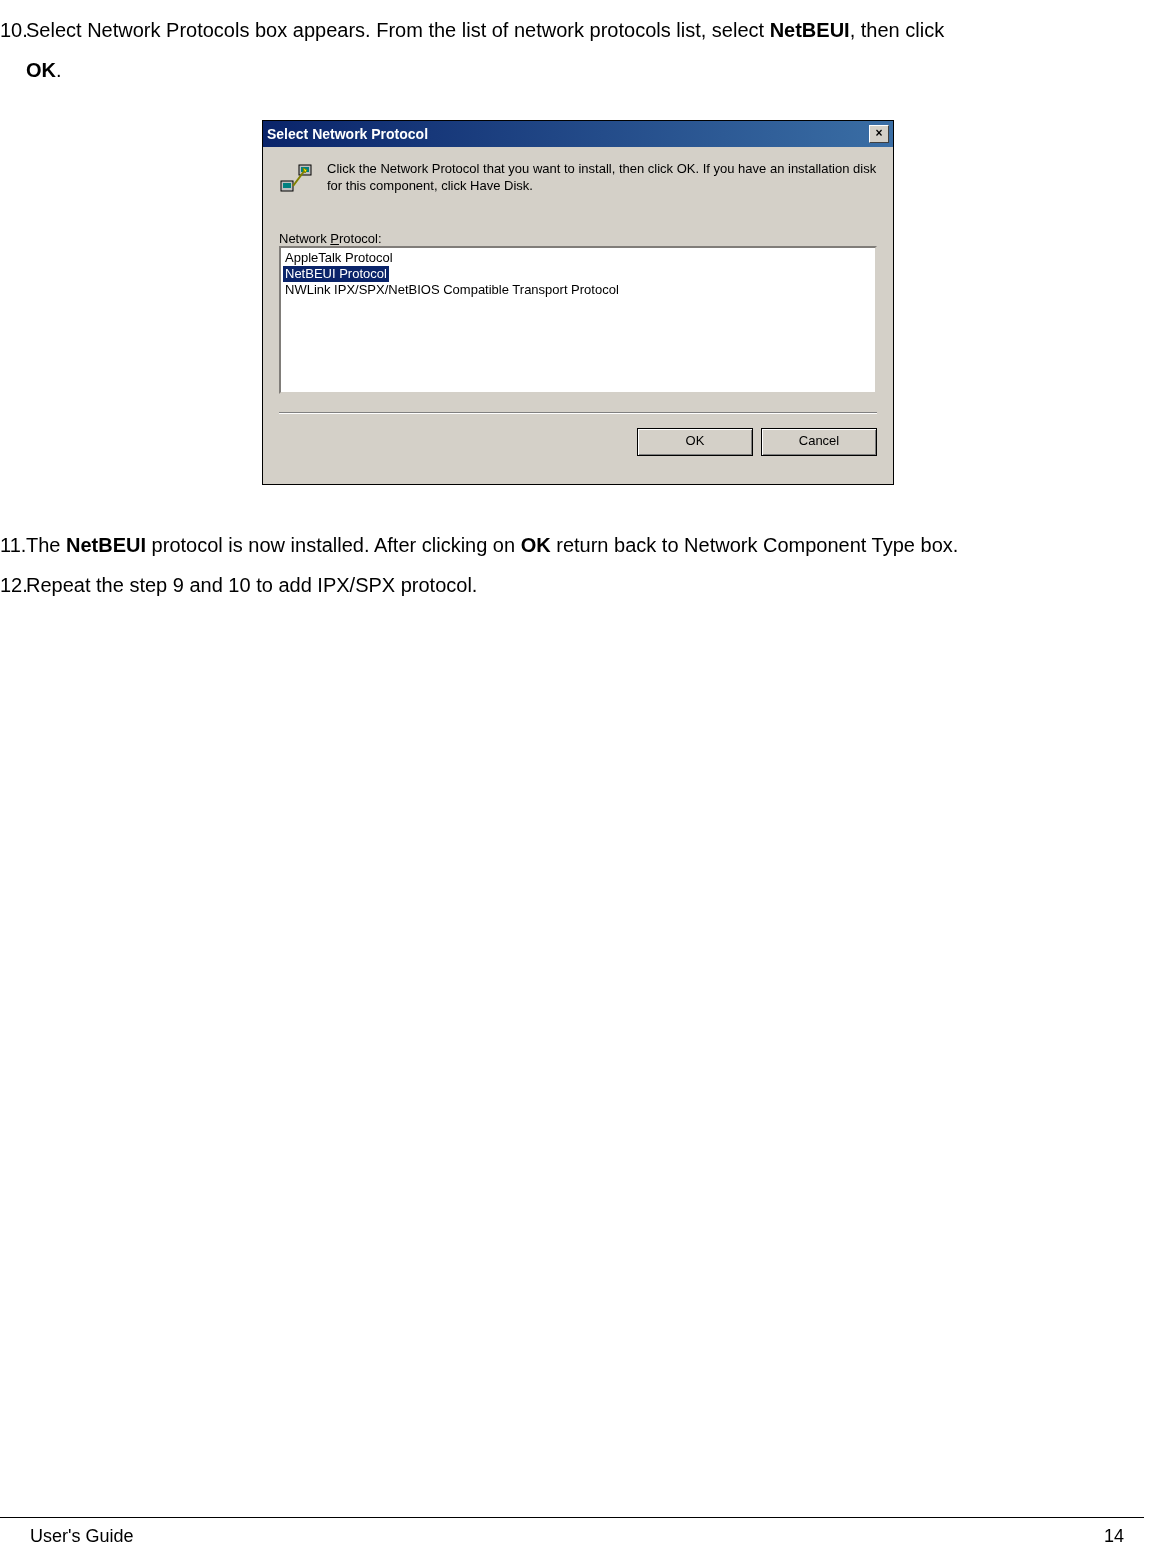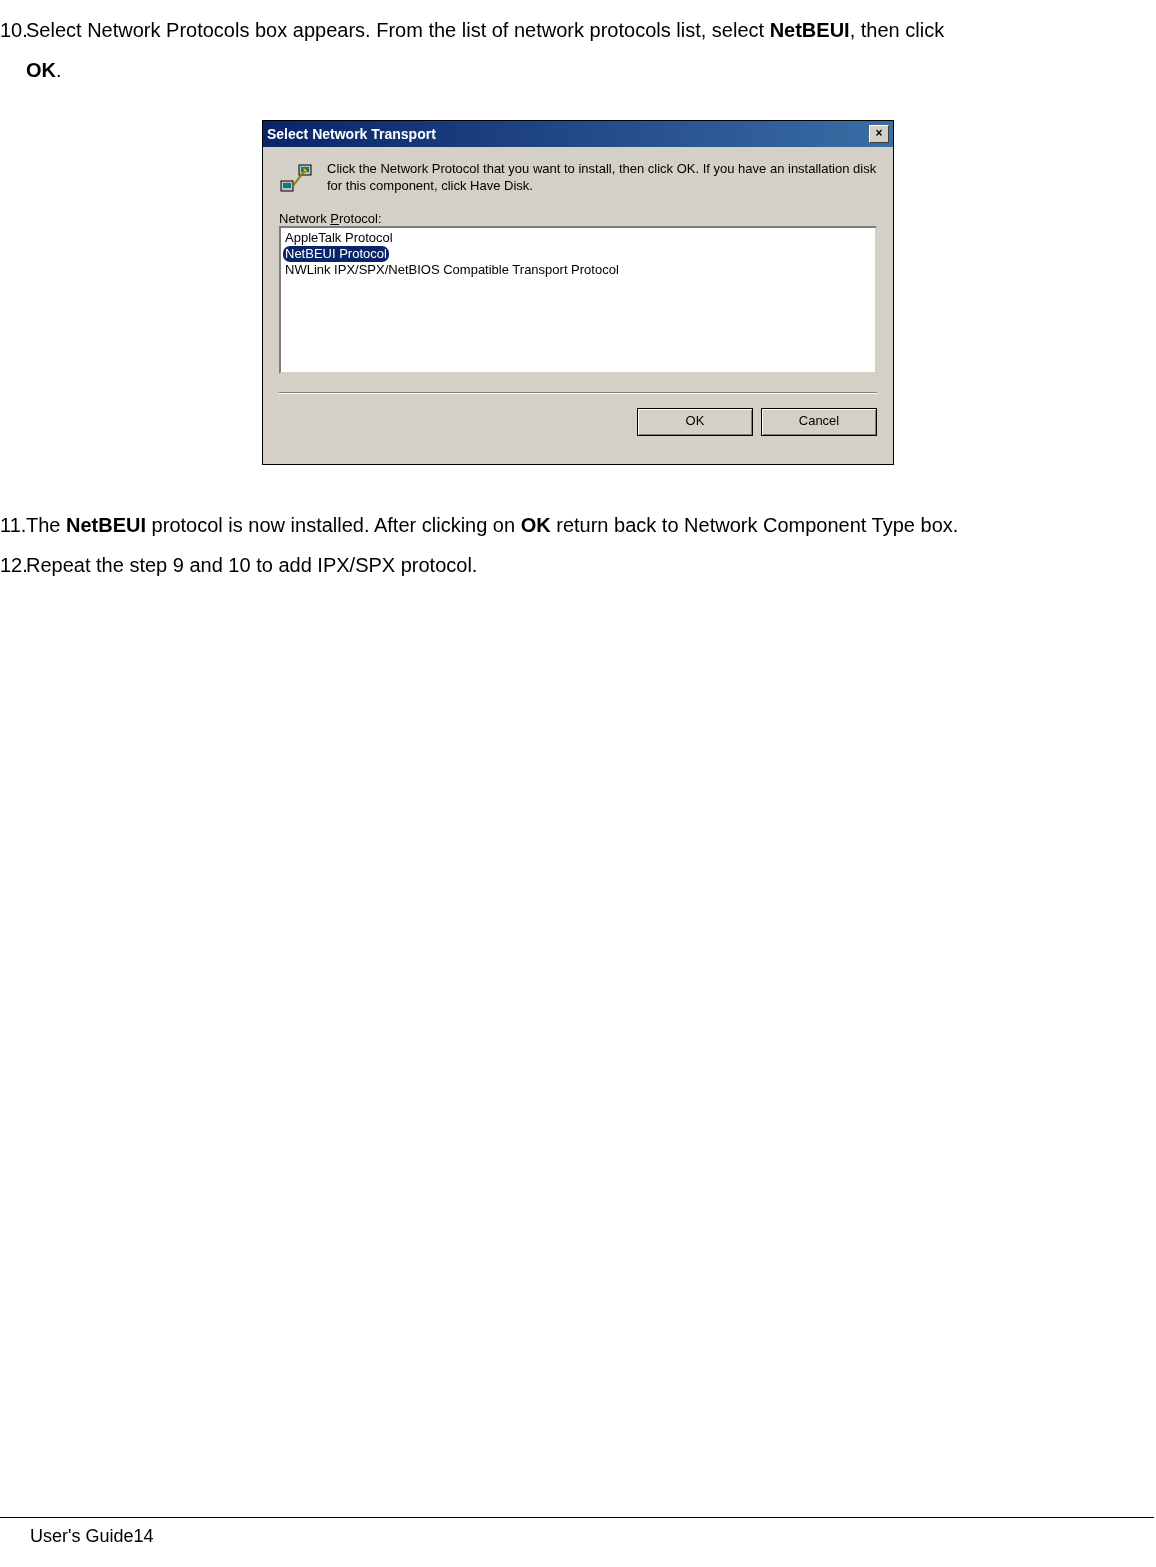--- a/index.html
+++ b/index.html
@@ -79,42 +79,41 @@
     width: 36px;
     height: 36px;
     flex-shrink: 0;
   }
   .instruction-text {
     color: #000;
     font-size: 13px;
     line-height: 1.3;
   }
   .label-row {
-    margin-top: 14px;
+    margin-top: 34px;
     font-size: 13px;
   }
   .underline-letter { text-decoration: underline; }
   .listbox {
     background: #fff;
     border: 2px inset #d4d0c8;
     height: 140px;
     padding: 2px;
     overflow: hidden;
   }
   .listbox-item {
     font-size: 13px;
     padding: 0 2px;
     line-height: 16px;
     white-space: nowrap;
   }
   .listbox-item.selected {
     background: #0a246a;
     color: #fff;
     display: inline-block;
-    border-radius: 7px;
   }
   .btn-row {
     display: flex;
     justify-content: flex-end;
     margin-top: 14px;
     gap: 8px;
   }
   .sep {
     border-top: 1px solid #808080;
     border-bottom: 1px solid #fff;
@@ -130,42 +129,42 @@
     font-size: 13px;
     text-align: center;
     line-height: 24px;
     padding: 0 12px;
   }
 
   .footer {
     position: absolute;
     bottom: 20px;
     left: 0;
-    right: 2px;
+    right: 12px;
     border-top: 1px solid #000;
     padding: 8px 20px 0 30px;
     display: flex;
-    justify-content: flex-start;
+    justify-content: space-between;
     font-size: 18px;
   }
 </style>
 </head>
 <body>
 
 <div class="page">
 
   <div class="instruction">
     <span class="num">10.</span><span>Select Network Protocols box appears.  From the list of network protocols list, select </span><span class="bold">NetBEUI</span><span>, then click </span><br>
     <span class="indent"><span class="bold">OK</span><span>.</span></span>
   </div>
 
   <div class="dialog-wrap">
     <div class="dialog">
       <div class="titlebar">
-        <span>Select Network Transport</span>
+        <span>Select Network Protocol</span>
         <div class="close-btn">×</div>
       </div>
       <div class="dialog-body">
         <div class="top-row">
           <svg class="net-icon" viewBox="0 0 36 36">
             <rect x="2" y="20" width="12" height="10" fill="#c0c0c0" stroke="#000"></rect>
             <rect x="4" y="22" width="8" height="5" fill="#008080"></rect>
             <rect x="20" y="4" width="12" height="10" fill="#c0c0c0" stroke="#000"></rect>
             <rect x="22" y="6" width="8" height="5" fill="#008080"></rect>
             <line x1="14" y1="25" x2="26" y2="9" stroke="#808000" stroke-width="2"></line>

